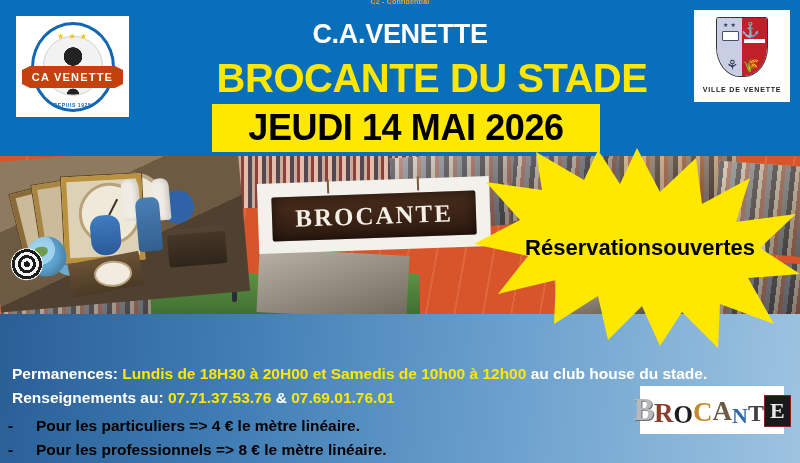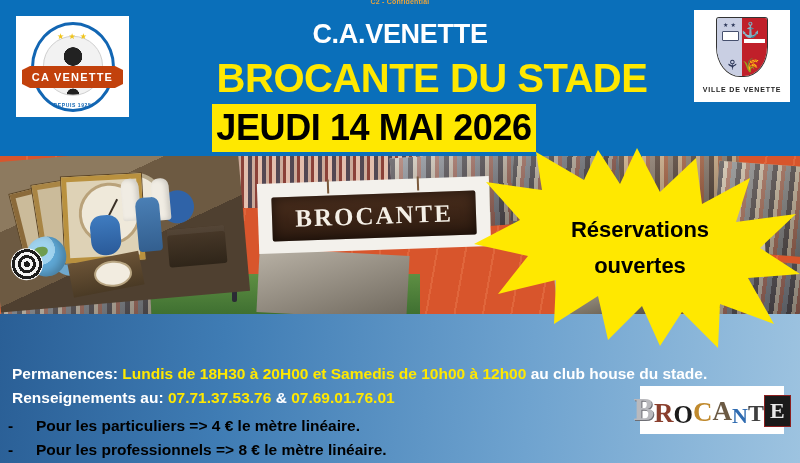--- a/index.html
+++ b/index.html
@@ -101,21 +101,21 @@
     color:#ffffff;font-size:27px;font-weight:700;letter-spacing:-.3px;
     z-index:22;line-height:32px;
     font-family:"Liberation Sans", sans-serif;
   }
   .main-title{
     position:absolute;top:55px;left:0;width:800px;text-align:center;
     color:#ffe800;font-size:40px;font-weight:700;letter-spacing:-.5px;
     z-index:22;line-height:46px;padding-left:32px;
   }
   .date-band{
-    position:absolute;top:104px;left:212px;width:324px;height:48px;
+    position:absolute;top:104px;left:212px;width:388px;height:48px;
     background:#ffe800;z-index:22;display:flex;align-items:center;justify-content:center;
   }
   .date-band span{
     color:#000000;font-size:36px;font-weight:700;letter-spacing:-.4px;line-height:40px;
   }
 
   
   .photo-strip{
     position:absolute;left:0;top:156px;width:800px;height:158px;
     background:#1a6fb5;overflow:hidden;z-index:10;
@@ -261,21 +261,21 @@
     font-family:"Liberation Serif", serif;
   }
 
   
   .starburst{
     position:absolute;left:474px;top:148px;width:326px;height:200px;z-index:30;
   }
   .starburst svg{position:absolute;inset:0;width:100%;height:100%;}
   .sb-text{
     position:absolute;left:0;top:0;width:100%;height:100%;
-    display:flex;flex-direction:column;align-items:center;justify-content:center;
+    display:flex;flex-direction:row;align-items:center;justify-content:center;
     color:#000;font-size:22px;font-weight:700;line-height:36px;
     padding-left:6px;box-sizing:border-box;
   }
 
   
   .bottom{
     position:absolute;left:0;top:314px;width:800px;height:149px;
     background:linear-gradient(95deg,#2a5f96 0%,#3f7cb4 28%,#6fa3cf 66%,#9dc3e0 100%);
     z-index:20;
   }

